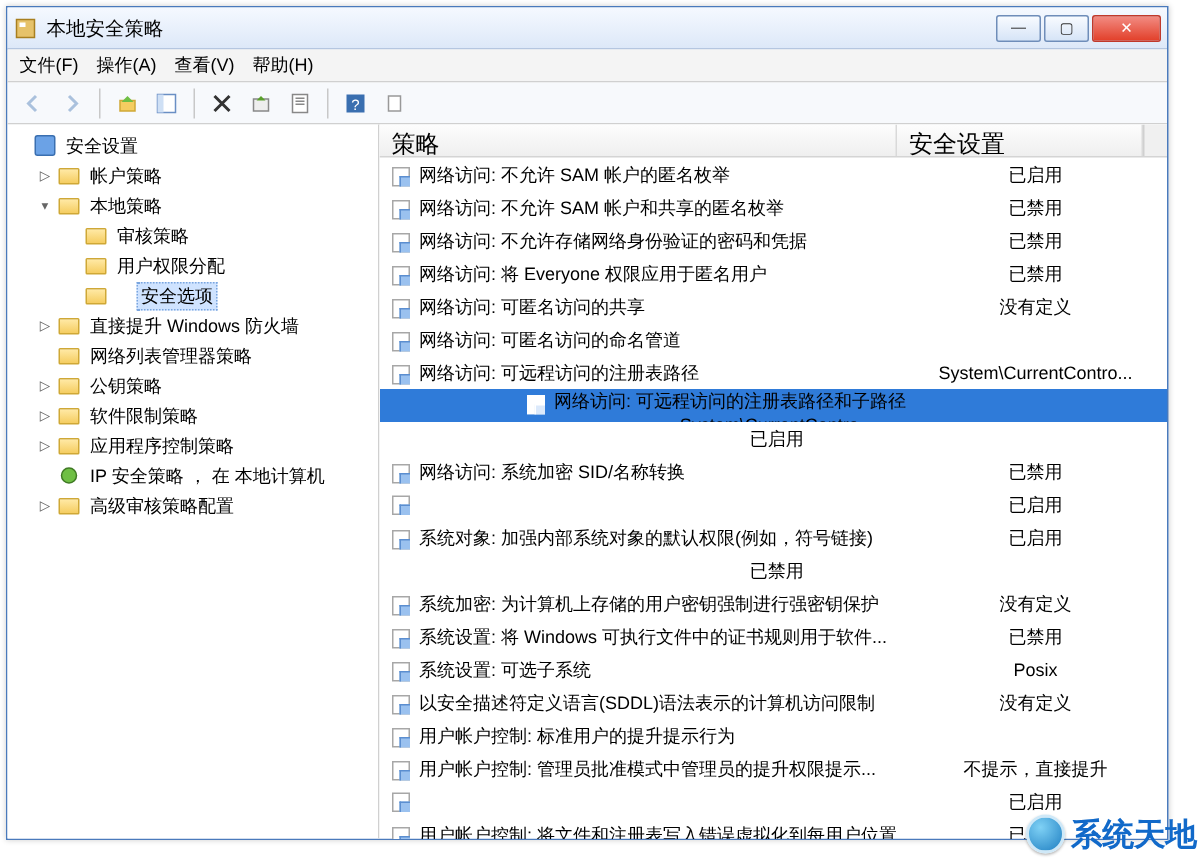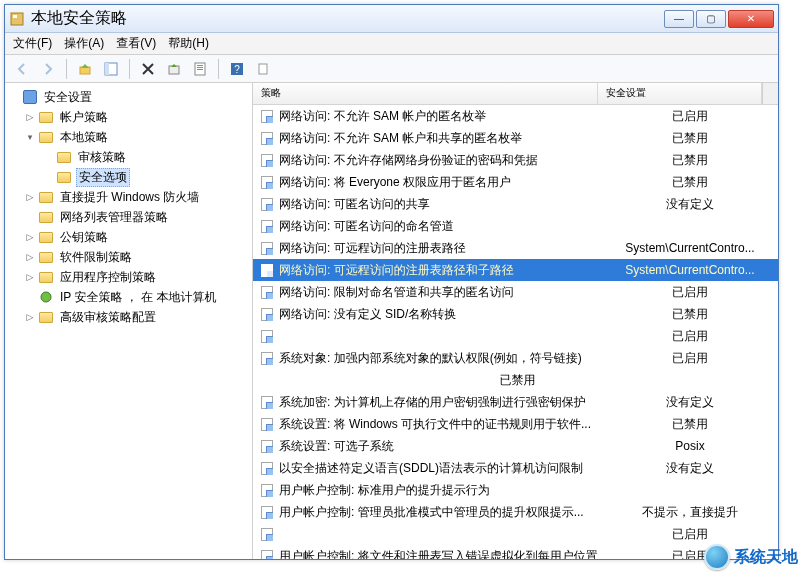--- a/index.html
+++ b/index.html
@@ -1,56 +1,56 @@
 <!DOCTYPE html>
 <html><head>
 <meta charset="utf-8">
 <style>
   * { box-sizing: border-box; margin: 0; padding: 0; }
   body { font-family: "Microsoft YaHei", "SimSun", sans-serif; font-size: 12px; background: #fff; width: 800px; height: 572px; overflow: hidden; position: relative; }
   .window { width: 775px; height: 556px; border: 1px solid #4a7abc; background: #fff; position: relative; margin: 4px 0 0 4px; box-shadow: 0 0 4px rgba(0,0,0,0.2); }
   .titlebar { display: flex; align-items: center; height: 28px; background: linear-gradient(#f5f9ff,#dde8f8); border-bottom: 1px solid #b5c6e0; padding: 0 4px; }
   .titlebar .app-icon { width:16px; height:16px; margin-right:6px; display:inline-flex; }
-  .titlebar .title { flex:1; color:#000; font-size:16px; }
+  .titlebar .title { flex:1; color:#000; font-size:13px; }
   .winbtns { display:flex; gap:2px; }
   .winbtn { width:30px; height:18px; border:1px solid #6f8db9; background:linear-gradient(#f8fbff,#d6e4f7); border-radius:2px; display:flex; align-items:center; justify-content:center; font-size:10px; color:#333; }
   .winbtn.close { background:linear-gradient(#f28b82,#e2402a); color:#fff; width:46px; border-color:#c0392b; }
   .menubar { height:22px; display:flex; align-items:center; gap:12px; padding:0 8px; background:#f4f4f4; border-bottom:1px solid #d0d0d0; font-size:12px; }
   .menubar span { cursor:default; }
   .toolbar { height:28px; display:flex; align-items:center; gap:4px; padding:0 6px; background:#f7f9fc; border-bottom:1px solid #d0d0d0; }
   .tbtn { width:22px; height:22px; display:flex; align-items:center; justify-content:center; border:1px solid transparent; border-radius:2px; }
   .tbtn.disabled { opacity:0.4; }
   .tsep { width:1px; height:20px; background:#c8c8c8; margin:0 3px; }
   .content { display:flex; height:calc(100% - 28px - 22px - 28px); }
   .tree { width:248px; border-right:1px solid #d0d0d0; overflow:auto; background:#fff; }
   .tree-root { padding:4px 2px; }
   .node { display:flex; align-items:center; height:20px; padding-right:4px; white-space:nowrap; cursor:default; }
   .expander { width:14px; height:14px; display:inline-flex; align-items:center; justify-content:center; color:#666; font-size:9px; margin-right:1px; }
   .expander.blank { visibility:hidden; }
   .ticon { width:16px; height:16px; margin-right:4px; display:inline-flex; align-items:center; justify-content:center; }
   .folder { width:14px; height:11px; background:linear-gradient(#ffe9a5,#f5cd61); border:1px solid #cfa836; border-radius:1px; }
   .sec-icon { width:14px; height:14px; background:#6ba2e6; border:1px solid #3a6fb0; border-radius:2px; }
-  .node.selected > .nlabel { background:#cfe3ff; border:1px dotted #7aa5de; padding:0 2px; }
+  .node.selected > .nlabel { background:#cfe3ff; border:1px dotted #7aa5de; padding:0 2px;margin-left:15px; }
   .nlabel { padding:0 2px; }
   .list { flex:1; overflow:hidden; position:relative; background:#fff; }
   .list-header { display:flex; height:22px; background:linear-gradient(#fdfdfd,#efefef); border-bottom:1px solid #d4d4d4; position:relative; }
-  .col { border-right:1px solid #d9d9d9; padding:3px 8px; font-size:10px; color:#000; }
+  .col { border-right:1px solid #d9d9d9; padding:3px 8px; font-size:16px; color:#000; }
   .col1 { width:345px; }
   .col2 { flex:1; }
   .list-body { height:calc(100% - 22px); overflow-x:hidden; overflow-y:auto; }
   .row { display:flex; height:22px; align-items:center; cursor:default; }
-  .row .cell1 { width:345px; padding-left:6px; display:flex; align-items:center; overflow:hidden; white-space:nowrap; text-overflow:ellipsis; }
+  .row .cell1 { width:345px; padding-left:6px; display:flex; align-items:flex-end; overflow:hidden; white-space:nowrap; text-overflow:ellipsis; }
   .row .cell2 { flex:1; padding-left:4px; white-space:nowrap; overflow:hidden; text-overflow:ellipsis;text-align:center; }
-  .row.selected { background:#2f7bd9; color:#fef9c3; }
+  .row.selected { background:#2f7bd9; color:#000000;flex-direction:column; }
   .policy-icon { width:16px; height:14px; margin-right:4px; display:inline-flex; align-items:center; justify-content:center; flex-shrink:0; }
   .doc { width:12px; height:13px; background:#fff; border:1px solid #a7a7a7; position:relative; }
   .doc::after { content:""; position:absolute; right:-1px; bottom:-1px; width:6px; height:6px; background:#9ac1ef; border-top:1px solid #5b8ed0; border-left:1px solid #5b8ed0; }
   .row.selected .doc { border-color:#fff; }
   .row.selected .doc::after { background:#dbe9fb; border-color:#fff; }
-  .watermark { position:absolute; right:2px; bottom:2px; display:flex; align-items:center; gap:4px; font-size:16px; color:#1169c9; font-weight:700; }
+  .watermark { position:absolute; right:2px; bottom:2px; display:flex; align-items:center; gap:4px; font-size:21px; color:#1169c9; font-weight:700; }
   .watermark .ball { width:26px; height:26px; border-radius:50%; background:radial-gradient(circle at 35% 30%, #7fd1f5, #1f7fc2); box-shadow:0 1px 2px rgba(0,0,0,0.3); border:2px solid #cfe8f7; }
   .sb { width:16px; background:#f0f0f0; border-left:1px solid #d0d0d0; }
 </style>
 </head>
 <body>
 
 <div class="window">
   <div class="titlebar">
     <span class="app-icon">
       <svg width="16" height="16" viewBox="0 0 16 16">
@@ -155,20 +155,27 @@
             </span>
           <span class="nlabel">本地策略</span>
         </div>
         <div class="node" style="padding-left:34px">
           <span class="expander blank">▷</span>
           <span class="ticon">
               <span class="folder"></span>
             </span>
           <span class="nlabel">审核策略</span>
         </div>
+        <div class="node" style="padding-left:34px">
+          <span class="expander blank">▷</span>
+          <span class="ticon">
+              <span class="folder"></span>
+            </span>
+          <span class="nlabel">用户权限分配</span>
+        </div>
         <div class="node selected" style="padding-left:34px">
           <span class="expander blank">▷</span>
           <span class="ticon">
               <span class="folder"></span>
             </span>
           <span class="nlabel">安全选项</span>
         </div>
         <div class="node" style="padding-left:16px">
           <span class="expander">▷</span>
           <span class="ticon">
@@ -296,34 +303,28 @@
           <div class="row selected">
             <div class="cell1">
               <span class="policy-icon">
                 <span class="doc"></span>
               </span>
               <span>网络访问: 可远程访问的注册表路径和子路径</span>
             </div>
             <div class="cell2">System\CurrentContro...</div>
           </div>
           <div class="row">
-            <div class="cell1">
-              <span class="policy-icon">
-                <span class="doc"></span>
-              </span>
-              <span>网络访问: 限制对命名管道和共享的匿名访问</span>
-            </div>
-            <div class="cell2">已启用</div>
-          </div>
-          <div class="row">
-            <div class="cell1">
-              <span class="policy-icon">
-                <span class="doc"></span>
-              </span>
-              <span>网络访问: 没有定义 SID/名称转换</span>
+            <div class="cell2">已启用</div>
+          </div>
+          <div class="row">
+            <div class="cell1">
+              <span class="policy-icon">
+                <span class="doc"></span>
+              </span>
+              <span>网络访问: 系统加密 SID/名称转换</span>
             </div>
             <div class="cell2">已禁用</div>
           </div>
           <div class="row">
             <div class="cell1">
               <span class="policy-icon">
                 <span class="doc"></span>
               </span>
             </div>
             <div class="cell2">已启用</div>

